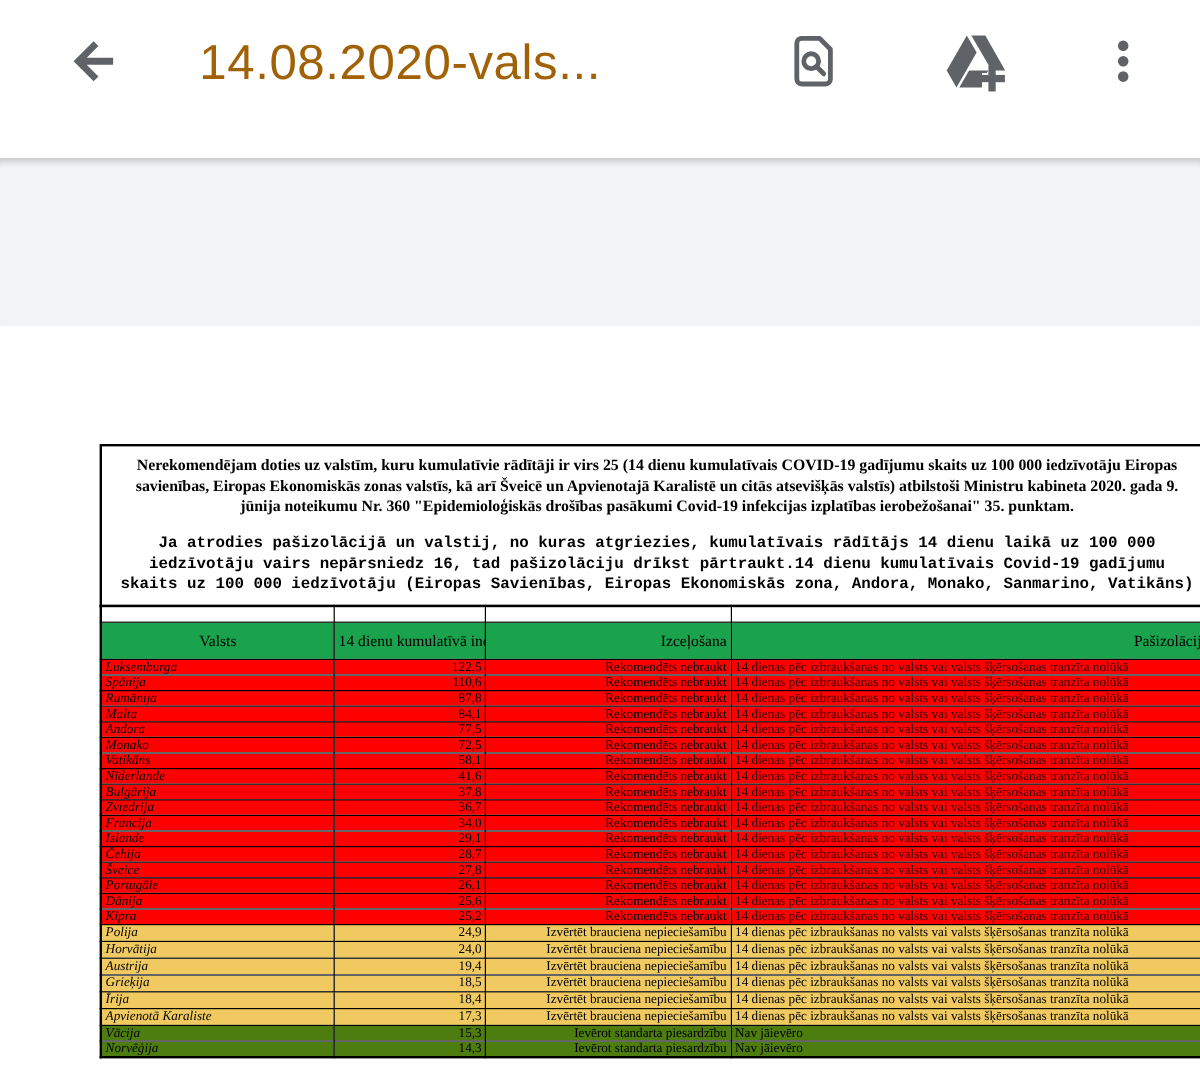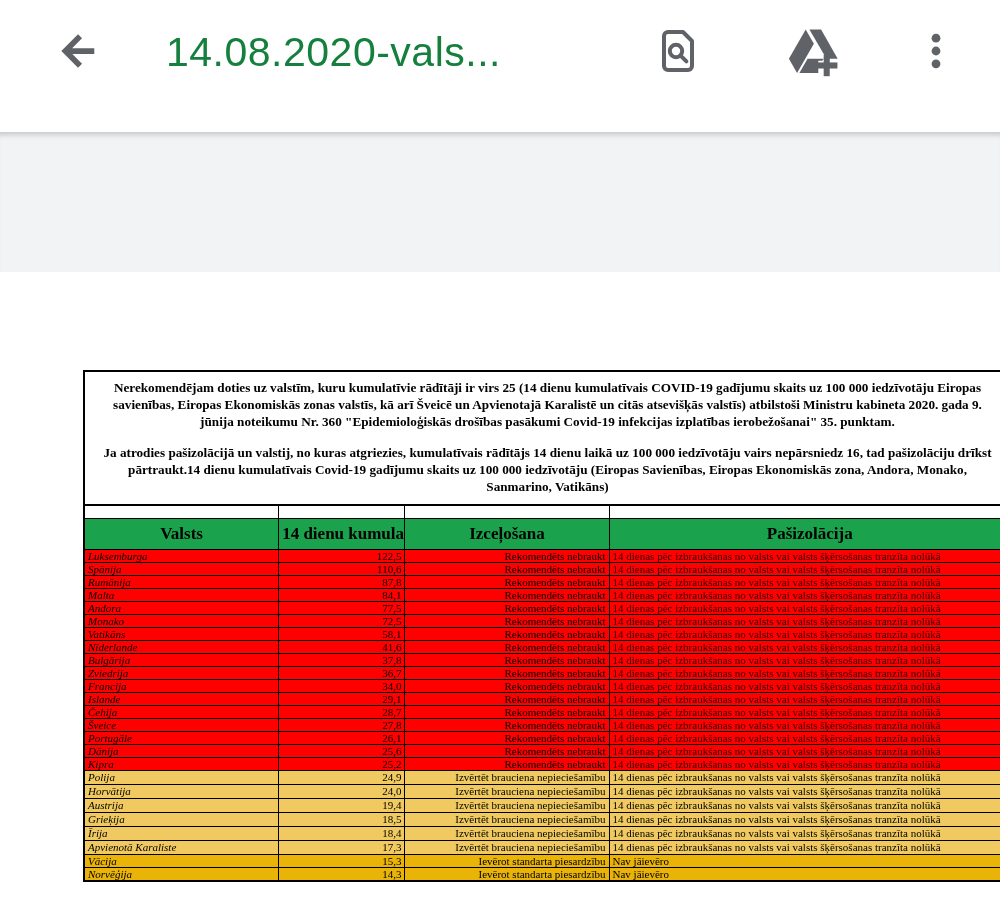--- a/index.html
+++ b/index.html
@@ -2,55 +2,55 @@
 <html style="--green-header: #1aa24c; --red-zone: #fe0000; --yellow-zone: #f0ca60; --band-gray: #f1f3f4; --icon-gray: #5f6368;"><head>
 <meta charset="utf-8">
 <style>
   * { margin:0; padding:0; box-sizing:border-box; }
   html,body { width:1000px; height:904px; overflow:hidden; background:#fff;
               font-family:"Liberation Sans", sans-serif; }
 
   
   .appbar { height:104px; background:#fff; display:flex; align-items:center; }
   .appbar .back-btn { margin-left:54px; width:48px; height:48px; border:none; background:none; cursor:pointer; display:flex; align-items:center; justify-content:center; }
-  .appbar .doc-title { margin-left:64px; font-size:41px; color:#15803d; letter-spacing:0.5px; white-space:nowrap; }
+  .appbar .doc-title { margin-left:64px; font-size:41px; color:#a16207; letter-spacing:0.5px; white-space:nowrap; }
   .appbar .actions { margin-left:auto; display:flex; align-items:center; padding-right:38px; }
   .icon-btn { border:none; background:none; cursor:pointer; width:52px; height:52px; display:flex; align-items:center; justify-content:center; }
   .icon-btn.find  { margin-right:82px; }
   .icon-btn.drive { margin-right:72px; }
   .icon-svg { fill:var(--icon-gray,#5f6368); stroke:var(--icon-gray,#5f6368); }
 
   
   .page-strip { height:28px; background:#fff; }
   .gray-band  { height:140px; background:var(--band-gray,#f1f3f4);
                 box-shadow: inset 0 7px 6px -5px rgba(0,0,0,0.22); }
   .pdf-page   { background:#fff; height:632px; position:relative; }
 
   
   .doc-wrap { position:absolute; left:63px; top:98px; width:949px;
               font-family:"Liberation Serif", serif; color:#000;padding-left:20px; }
   .intro-box { border:2px solid #000; padding:7px 12px 9px 12px; text-align:center; }
   .intro-box p { font-weight:bold; font-size:13.2px; line-height:17px; }
-  .intro-box p + p { margin-top:14px; }
+  .intro-box p + p { margin-top:14px;font-family:Liberation Mono, monospace; }
 
   table.cov { width:100%; border-collapse:collapse; border:2px solid #000; margin-top:-2px;
               table-layout:fixed; font-family:"Liberation Serif", serif; }
   table.cov td, table.cov th { border:1px solid #000; overflow:hidden; white-space:nowrap; }
 
   tr.spacer td { height:13px; background:#fff; }
 
-  tr.head th { background:var(--green-header,#1aa24c); font-weight:bold; font-size:17px;
+  tr.head th { background:var(--green-header,#1aa24c); font-weight:normal; font-size:13px;
                height:31px; padding:1px 3px; line-height:12px; }
   th.h-country   { text-align:center; }
   th.h-incidence { text-align:center; white-space:normal; font-size:10.5px; }
-  th.h-travel, th.h-isolation { text-align:center; vertical-align:middle; font-size:11.5px;margin-top:44px; }
+  th.h-travel, th.h-isolation { text-align:right; vertical-align:middle; font-size:11.5px;margin-top:44px; }
 
   tr.row-red    td { background:var(--red-zone,#fe0000); height:13px; }
   tr.row-yellow td { background:var(--yellow-zone,#f0ca60); height:14px; }
-  tr.row-white  td { background:#eab308; height:13px;margin-left:48px; }
+  tr.row-white  td { background:#4d7c0f; height:13px;margin-left:48px; }
   tbody td { font-size:11px; line-height:12px; padding:0 3px; color:#000; }
   td.c-country  { text-align:left;font-style:italic; }
   td.c-incidence{ text-align:right; }
   td.c-travel   { text-align:right; }
   td.c-isolation{ text-align:left; }
   tr.row-red td.c-isolation { color:#300000; }
 </style>
 </head>
 <body>
 

